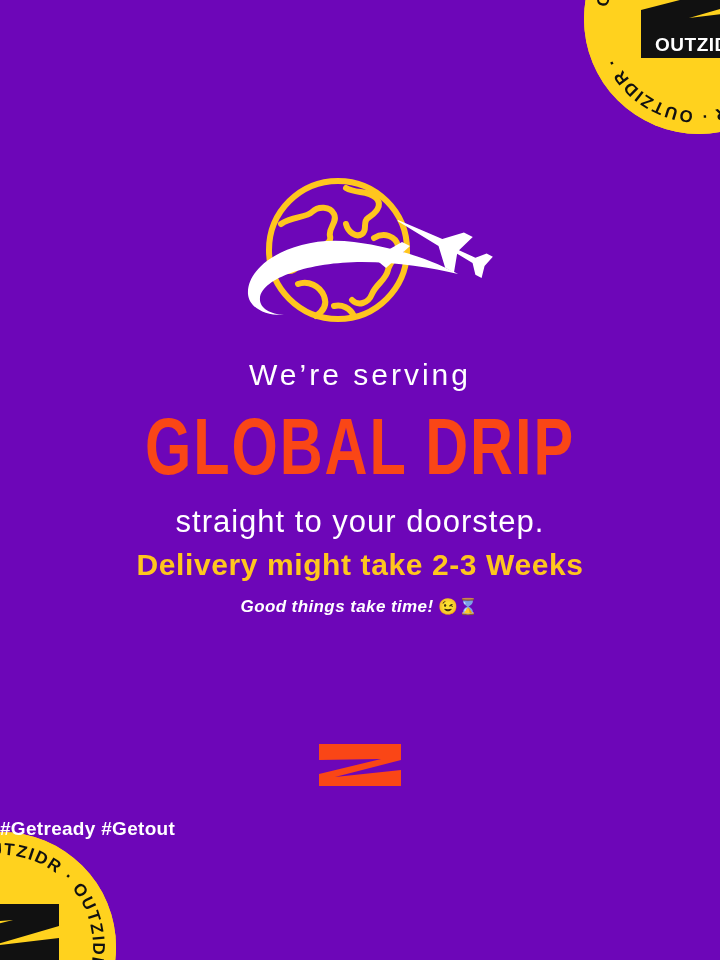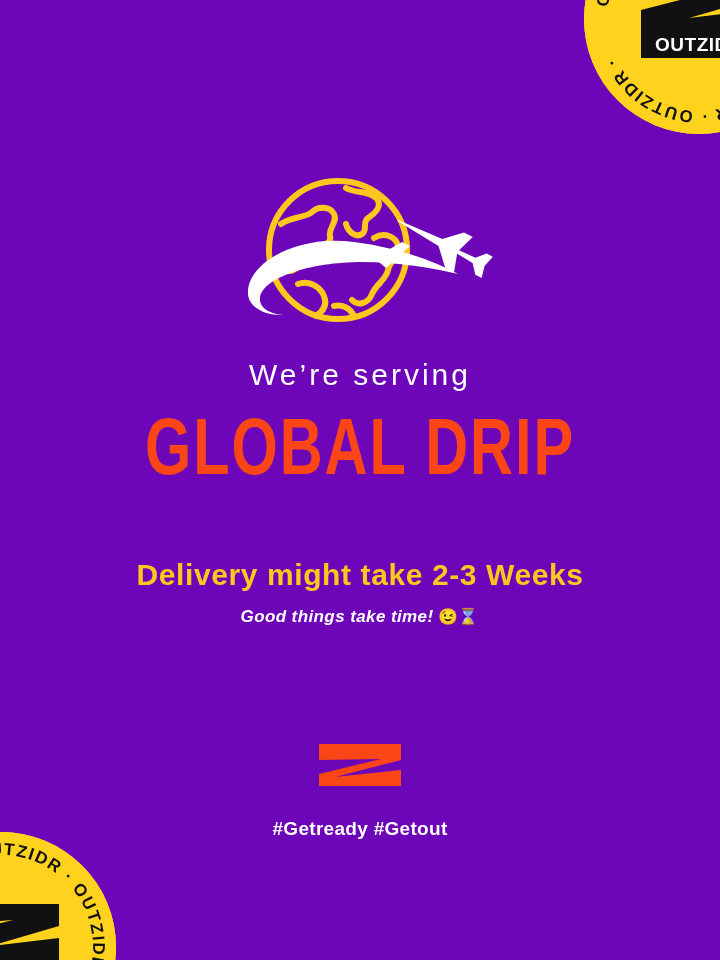--- a/index.html
+++ b/index.html
@@ -100,21 +100,21 @@
     right: 0;
     top: 548px;
     text-align: center;
   }
   .delivery-main {
     color: #FFC61E;
     font-size: 30px;
     font-weight: 700;
     letter-spacing: 0.6px;
     line-height: 1;
-    margin: 12px;
+    margin: 2px;
   }
   .delivery-sub {
     color: #FFFFFF;
     font-size: 17px;
     font-weight: 700;
     font-style: italic;
     letter-spacing: 0.4px;
     line-height: 1;
     margin: 18px 1px 0 0;
   }
@@ -123,21 +123,20 @@
     font-size: 16px;
     letter-spacing: 0;
   }
 
   
   .footer {
     position: absolute;
     left: 0;
     right: 0;
     top: 744px;
-    text-align: center;
   }
   .zmark {
     width: 82px;
     height: 58px;
     margin: 0 auto;
     display: block;
   }
   .hashtags {
     color: #FFFFFF;
     font-size: 19px;
@@ -206,20 +205,21 @@
         <path d="M6,24 L54,20 L70,4 L80,4 L74,22 L92,21 L100,12 L107,12 L104,24 L107,36 L100,36 L92,27 L74,26 L80,44 L70,44 L54,28 L6,25 Z"></path>
       </g>
 
       <polygon fill="#FFFFFF" points="148,86 176,70 184,74 160,96"></polygon>
     </svg>
   </div>
 
   <div class="copy">
     <p class="eyebrow">We’re serving</p>
     <p class="headline">GLOBAL DRIP</p>
+    <p class="subline">straight to your doorstep.</p>
   </div>
 
   <div class="delivery">
     <p class="delivery-main">Delivery might take 2-3 Weeks</p>
     <p class="delivery-sub"><span>Good things take time!</span> <span class="emoji">😉⌛</span></p>
   </div>
 
   <div class="footer">
     <svg class="zmark" viewBox="0 0 82 58" aria-hidden="true">
       <polygon fill="#FA4616" points="0,0 82,0 82,16 16,33 82,26 82,42 0,42 0,30 62,15 0,16"></polygon>

